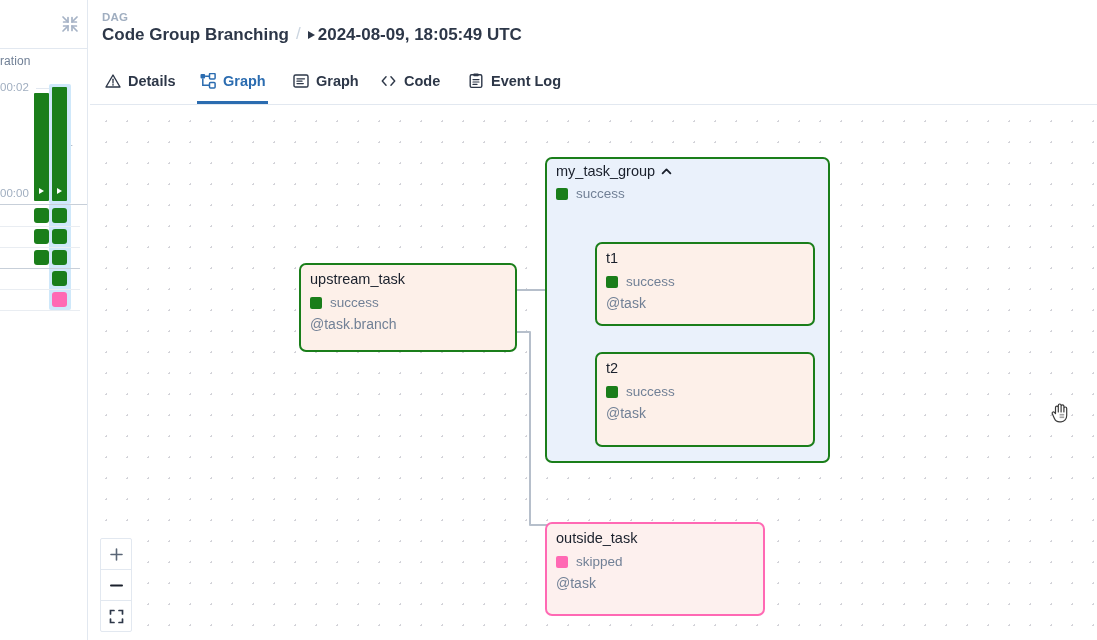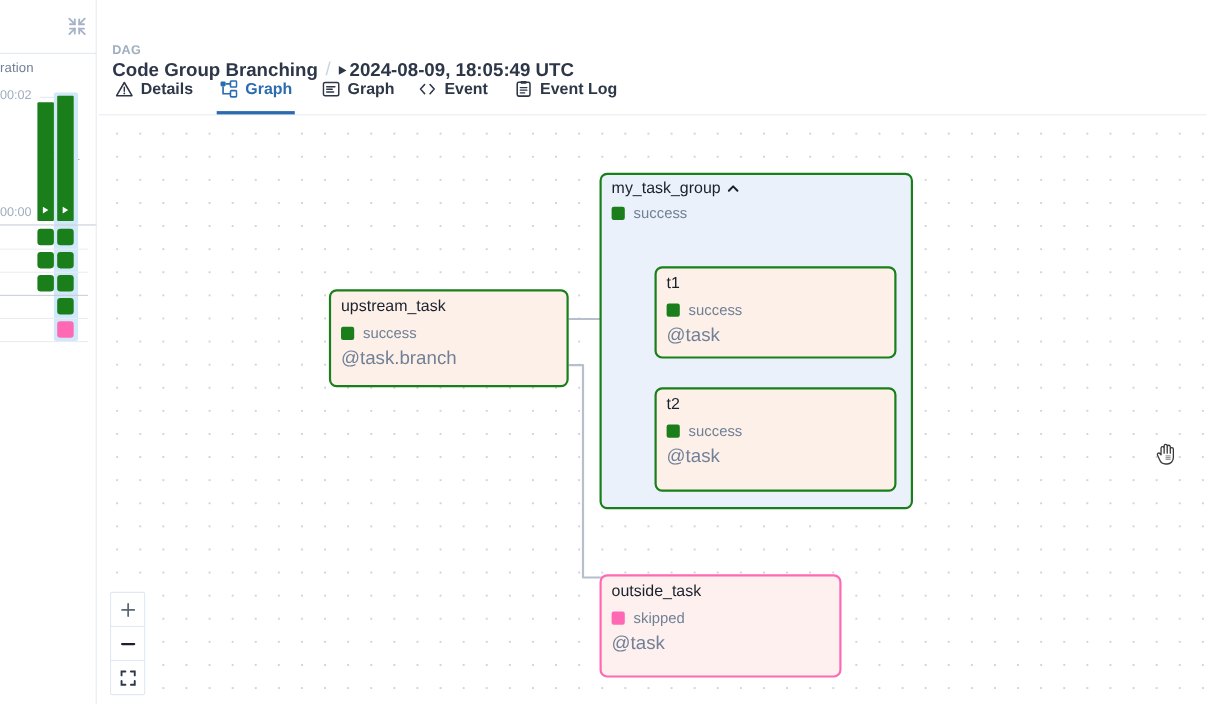--- a/index.html
+++ b/index.html
@@ -55,21 +55,21 @@
   }
 
   
   .main{
     position:absolute;left:90px;top:0;width:1007px;height:640px;
     background:#ffffff;
   }
   .hdr{
     position:absolute;left:0;top:0;width:1007px;height:58px;
   }
-  .crumbs{position:absolute;left:12px;top:10px;display:flex;align-items:flex-end;margin-top:29px;}
+  .crumbs{position:absolute;left:12px;top:10px;display:flex;align-items:flex-end;}
   .crumb-blk{display:flex;flex-direction:column;}
   .crumb-kind{
     font-size:11.5px;color:#a0aec0;font-weight:700;line-height:14px;
     letter-spacing:.2px;
   }
   .crumb-val{
     font-size:17px;color:#2d3748;font-weight:700;line-height:22px;
     white-space:nowrap;
   }
   .crumb-sep{
@@ -124,21 +124,21 @@
     white-space:nowrap;
   }
   .node-status{
     position:absolute;left:9px;top:30px;display:flex;align-items:center;gap:8px;
   }
   .stat-sq{width:12px;height:12px;border-radius:2px;}
   .stat-sq.green{background:#1a7e1a;}
   .stat-sq.pink{background:#ff69b4;}
   .stat-txt{font-size:13.5px;color:#718096;}
   .node-sub{
-    position:absolute;left:9px;top:51px;font-size:17px;color:#718096;
+    position:absolute;left:9px;top:51px;font-size:14px;color:#718096;
     white-space:nowrap;
   }
 
   .group-box{
     position:absolute;border-radius:7px;box-sizing:border-box;
     background:#eaf1fb;border:2.5px solid #1a7e1a;
   }
   .group-title{
     position:absolute;left:9px;top:4px;font-size:14.5px;color:#1a202c;
     display:flex;align-items:center;gap:5px;white-space:nowrap;
@@ -280,21 +280,21 @@
         </span>
         <span>Graph</span>
       </div>
 
       <div class="tab" style="left:288px;">
         <span class="tab-ico">
           <svg width="18" height="16" viewBox="0 0 18 16">
             <path d="M6.4 3.6 L2.4 8 L6.4 12.4 M11.6 3.6 L15.6 8 L11.6 12.4" fill="none" stroke="#2d3748" stroke-width="1.5" stroke-linecap="round" stroke-linejoin="round"></path>
           </svg>
         </span>
-        <span>Event</span>
+        <span>Code</span>
       </div>
 
       <div class="tab" style="left:375px;text-align:center;">
         <span class="tab-ico">
           <svg width="16" height="16" viewBox="0 0 16 16">
             <rect x="2.2" y="1.8" width="11.6" height="12.6" rx="1.4" fill="none" stroke="#2d3748" stroke-width="1.4"></rect>
             <rect x="5.3" y="0.6" width="5.4" height="2.6" rx=".8" fill="#2d3748"></rect>
             <path d="M5 6.6 L11 6.6 M5 9 L11 9 M5 11.4 L9 11.4" stroke="#2d3748" stroke-width="1.2" stroke-linecap="round"></path>
           </svg>
         </span>

